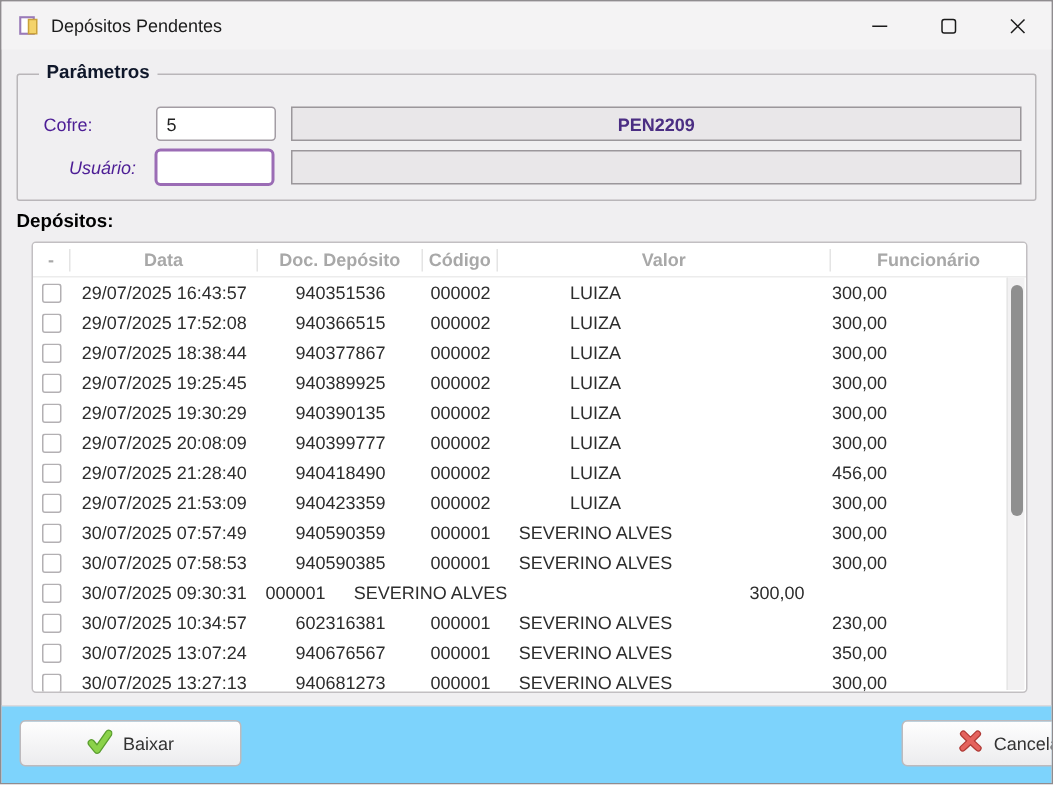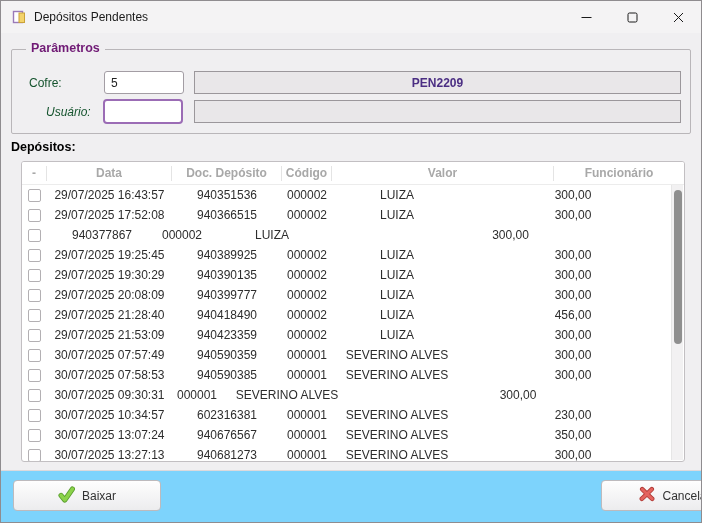--- a/index.html
+++ b/index.html
@@ -19,21 +19,21 @@
   .cap-btn { width:46px; height:32px; display:flex; align-items:center; justify-content:center; cursor:default; }
   
   .groupbox {
     position:absolute; left:10px; top:48px; width:680px; height:85px;
     border:1px solid #b9b6b9; border-radius:2px;
   }
   .groupbox-label {
     position:absolute; top:-9px; left:14px; background:#f0eff1; padding:0 5px;
     font-size:12.5px; font-weight:bold;
   }
-  .param-label { position:absolute; font-size:12px; color:#14532d; }
+  .param-label { position:absolute; font-size:12px; color:#4c1d95; }
   .small-input {
     position:absolute; left:103px; width:80px; height:23px;
     background:#ffffff; border:1px solid #a39da4; border-radius:3px;
     font-size:12px; color:#222; padding:0 6px; outline:none;
   }
   .small-input.focused { border:2px solid #9b6cb5; border-radius:4px; height:25px; }
   .display-field {
     position:absolute; left:193px; width:487px; height:23px;
     background:#e9e7e9; border:1px solid #9b979b;
     display:flex; align-items:center; justify-content:center;
@@ -107,21 +107,21 @@
       </div>
       <div class="cap-btn">
         <svg width="11" height="11" viewBox="0 0 11 11">
             <path d="M1 1 L10 10 M10 1 L1 10" stroke="#1a1a1a" stroke-width="1" fill="none"></path>
           </svg>
       </div>
     </div>
   </div>
 
   <div class="groupbox">
-    <span class="groupbox-label" style="color:#701a75;">Parâmetros</span>
+    <span class="groupbox-label" style="color:#0f172a;">Parâmetros</span>
   </div>
   <span class="param-label" style="left:28px; top:75px;">Cofre:</span>
   <input class="small-input" style="top: 70px;" value="5">
   <div class="display-field" style="top:70px; color:#4b2e83;">PEN2209</div>
   <span class="param-label" style="left:45px; top:104px;font-style:italic;">Usuário:</span>
   <input class="small-input focused" style="top: 98px; left: 102px;" value="">
   <div class="display-field" style="top:99px; color:#4b2e83;"></div>
 
   <div class="deposits-label">Depósitos:</div>
   <div class="table">
@@ -153,20 +153,21 @@
     <div class="c c2">940366515</div>
     <div class="c c3">000002</div>
     <div class="c c4">LUIZA</div>
     <div class="c c5">300,00</div>
   </div>
 
   <div class="trow">
     <div class="c c0">
             <span class="checkbox"></span>
           </div>
+    <div class="c c1">29/07/2025 18:38:44</div>
     <div class="c c2">940377867</div>
     <div class="c c3">000002</div>
     <div class="c c4">LUIZA</div>
     <div class="c c5">300,00</div>
   </div>
 
   <div class="trow">
     <div class="c c0">
             <span class="checkbox"></span>
           </div>

